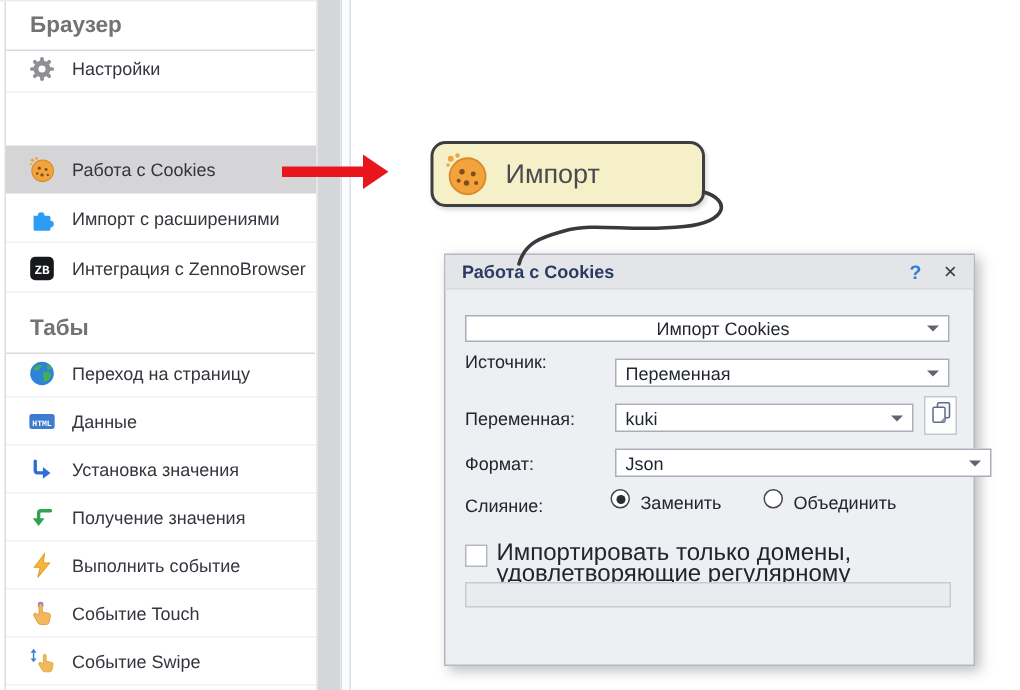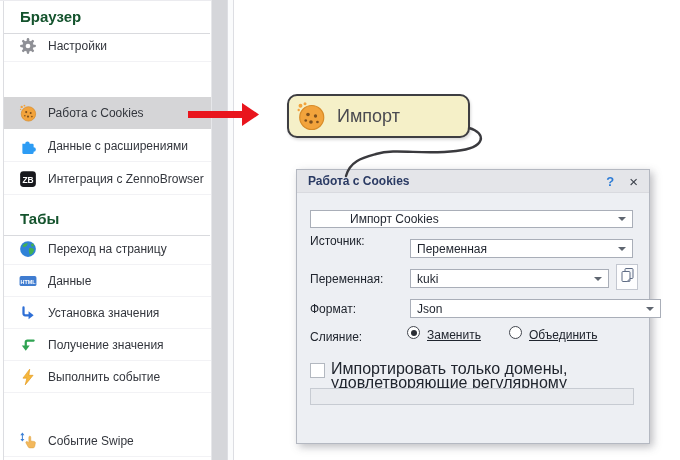--- a/index.html
+++ b/index.html
@@ -9,31 +9,31 @@
     font-family:"Liberation Sans",sans-serif;
     -webkit-font-smoothing:antialiased;
   }
   
   .sidebar{
     position:absolute;left:0;top:0;width:211px;height:460px;
     background:#ffffff;border-top:1px solid #ebebef;z-index:1;
   }
   .side-edge{position:absolute;left:3px;top:0;width:1px;height:460px;background:#dcdde1;}
   .section-header{
-    position:absolute;left:20px;font-size:15px;font-weight:bold;color:#14532d;
+    position:absolute;left:20px;font-size:15px;font-weight:bold;color:#737373;
     white-space:nowrap;
   }
   .header-sep{position:absolute;left:4px;width:206px;height:1px;background:#d9dade;}
   .item{
     position:absolute;left:4px;width:207px;height:32px;
     display:flex;align-items:center;box-sizing:border-box;
     border-bottom:1px solid #f2f2f5;cursor:default;
   }
   .item.selected{background:#d5d5d7;border-bottom:none;}
-  .item .ic{width:18px;height:18px;margin-left:15px;margin-right:11px;flex:0 0 auto;display:block;}
+  .item .ic{width:18px;height:18px;margin-left:15px;margin-right:11px;flex:0 0 auto;display:block;font-family:Liberation Mono, monospace;}
   .item .ic svg{display:block;width:100%;height:100%;}
   .item .lbl{font-size:12px;color:#33363d;white-space:nowrap;}
   
   .scroll-track{
     position:absolute;left:211px;top:0;width:16px;height:460px;
     background:#d5d6da;border-left:1px solid #e6e7ea;box-sizing:border-box;z-index:1;
   }
   .splitter{
     position:absolute;left:227px;top:0;width:7px;height:460px;background:#fafbfc;
     border-left:1px solid #dddee3;border-right:1px solid #dddee3;box-sizing:border-box;z-index:1;
@@ -65,35 +65,35 @@
   .close-btn{font-size:15px;color:#3c414b;line-height:13px;cursor:default;}
   .combo{
     position:absolute;background:#ffffff;border:1px solid #a9aeb8;box-sizing:border-box;
     font-size:12px;color:#1f242e;display:flex;align-items:center;padding:0 18px 0 6px;
   }
   .combo .caret{
     position:absolute;right:6px;top:50%;margin-top:-2px;width:0;height:0;
     border-left:4px solid transparent;border-right:4px solid transparent;
     border-top:4px solid #5f6670;
   }
-  .combo.centered{justify-content:flex-start;padding-left:39px;}
+  .combo.centered{justify-content:center;padding-left:39px;}
   .flabel{position:absolute;left:13px;font-size:12px;color:#20252e;white-space:nowrap;}
   .copy-btn{
     position:absolute;left:319px;top:94px;width:22px;height:26px;box-sizing:border-box;
     background:#fdfdfe;border:1px solid #c3c7d0;display:flex;align-items:center;justify-content:center;
   }
   .radio{
     position:absolute;width:13px;height:13px;border-radius:50%;box-sizing:border-box;
     border:1px solid #42464e;background:#fff;
   }
   .radio.checked::after{
     content:"";position:absolute;left:2.5px;top:2.5px;width:6px;height:6px;border-radius:50%;
     background:#2b2e35;
   }
-  .radio-label{position:absolute;font-size:12px;color:#20252e;white-space:nowrap;text-decoration:underline;}
+  .radio-label{position:absolute;font-size:12px;color:#20252e;white-space:nowrap;}
   .checkbox{
     position:absolute;left:13px;top:193px;width:15px;height:15px;box-sizing:border-box;
     background:#fff;border:1px solid #b3b8c0;
   }
   .cb-label{
     position:absolute;left:34px;top:192px;width:312px;
     font-size:16px;line-height:13.5px;color:#20252e;
   }
   .regex-input{
     position:absolute;left:13px;top:218px;width:324px;height:17px;box-sizing:border-box;
@@ -145,21 +145,21 @@
       </span>
     <span class="lbl">Работа с Cookies</span>
   </div>
 
   <div class="item" style="top:129px">
     <span class="ic">
         <svg viewBox="0 0 16 16">
       <path d="M3 6 h2.5 a2 2 0 1 1 4 0 H12 a1 1 0 0 1 1 1 v2 a2 2 0 1 1 0 4 v1 a1 1 0 0 1 -1 1 H4 a1 1 0 0 1 -1 -1 z" fill="#2d9cf4"></path>
         </svg>
       </span>
-    <span class="lbl">Данные с расширениями</span>
+    <span class="lbl">Импорт с расширениями</span>
   </div>
 
   <div class="item" style="top:162px">
     <span class="ic">
         <svg viewBox="0 0 16 16">
       <rect x="1" y="1" width="14" height="14" rx="3" fill="#17181c"></rect>
       <text x="8" y="11.2" font-size="7.5" font-weight="bold" fill="#ffffff" text-anchor="middle">ZB</text>
         </svg>
       </span>
     <span class="lbl">Интеграция с ZennoBrowser</span>
@@ -212,20 +212,29 @@
 
   <div class="item" style="top:360px">
     <span class="ic">
         <svg viewBox="0 0 16 16">
       <path d="M9.5 1 L3.5 9 H7 L5.5 15 L12.5 6.5 H8.8 z" fill="#f6b73c" stroke="#e39a1f" stroke-width="0.6"></path>
         </svg>
       </span>
     <span class="lbl">Выполнить событие</span>
   </div>
 
+  <div class="item" style="top:392px">
+    <span class="ic">
+        <svg viewBox="0 0 16 16">
+      <circle cx="7.2" cy="2.8" r="1.7" fill="#8f7fe8"></circle>
+      <path d="M6.2 3.5 V9 L4.8 8 Q3.2 7.2 3 9 L5.5 13.5 Q6 14.5 7.2 14.5 H10.5 Q12 14.5 12.3 13 L13 9.5 Q13.2 8 11.8 7.8 L8.2 7.2 V3.5 Q8.2 2.2 7.2 2.2 Q6.2 2.2 6.2 3.5 z" fill="#f3b85c" stroke="#d99b37" stroke-width="0.5"></path>
+        </svg>
+      </span>
+    <span class="lbl">Событие Touch</span>
+  </div>
 
   <div class="item" style="top:424px">
     <span class="ic">
         <svg viewBox="0 0 16 16">
       <g fill="#3b7fd6">
         <path d="M3 0.5 L4.8 2.8 H1.2 z"></path>
         <path d="M3 8.5 L1.2 6.2 H4.8 z"></path>
         <rect x="2.55" y="2.5" width="0.9" height="4"></rect>
       </g>
       <g transform="translate(3.5,1.8) scale(0.85)">

